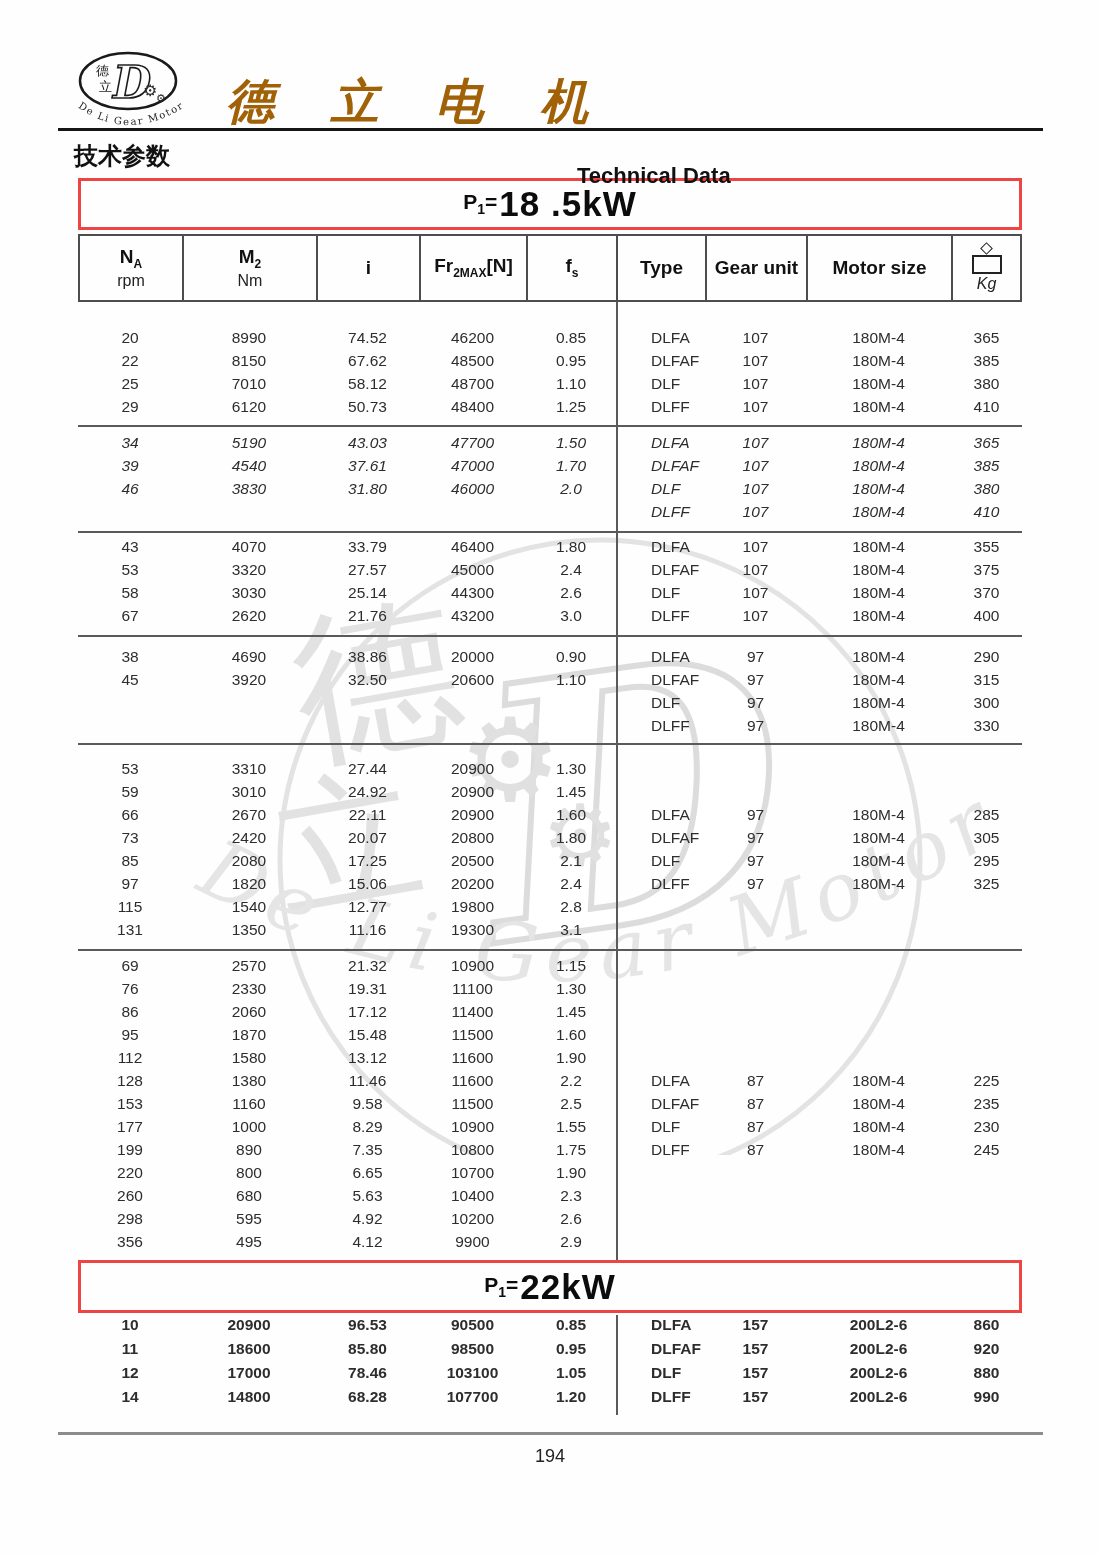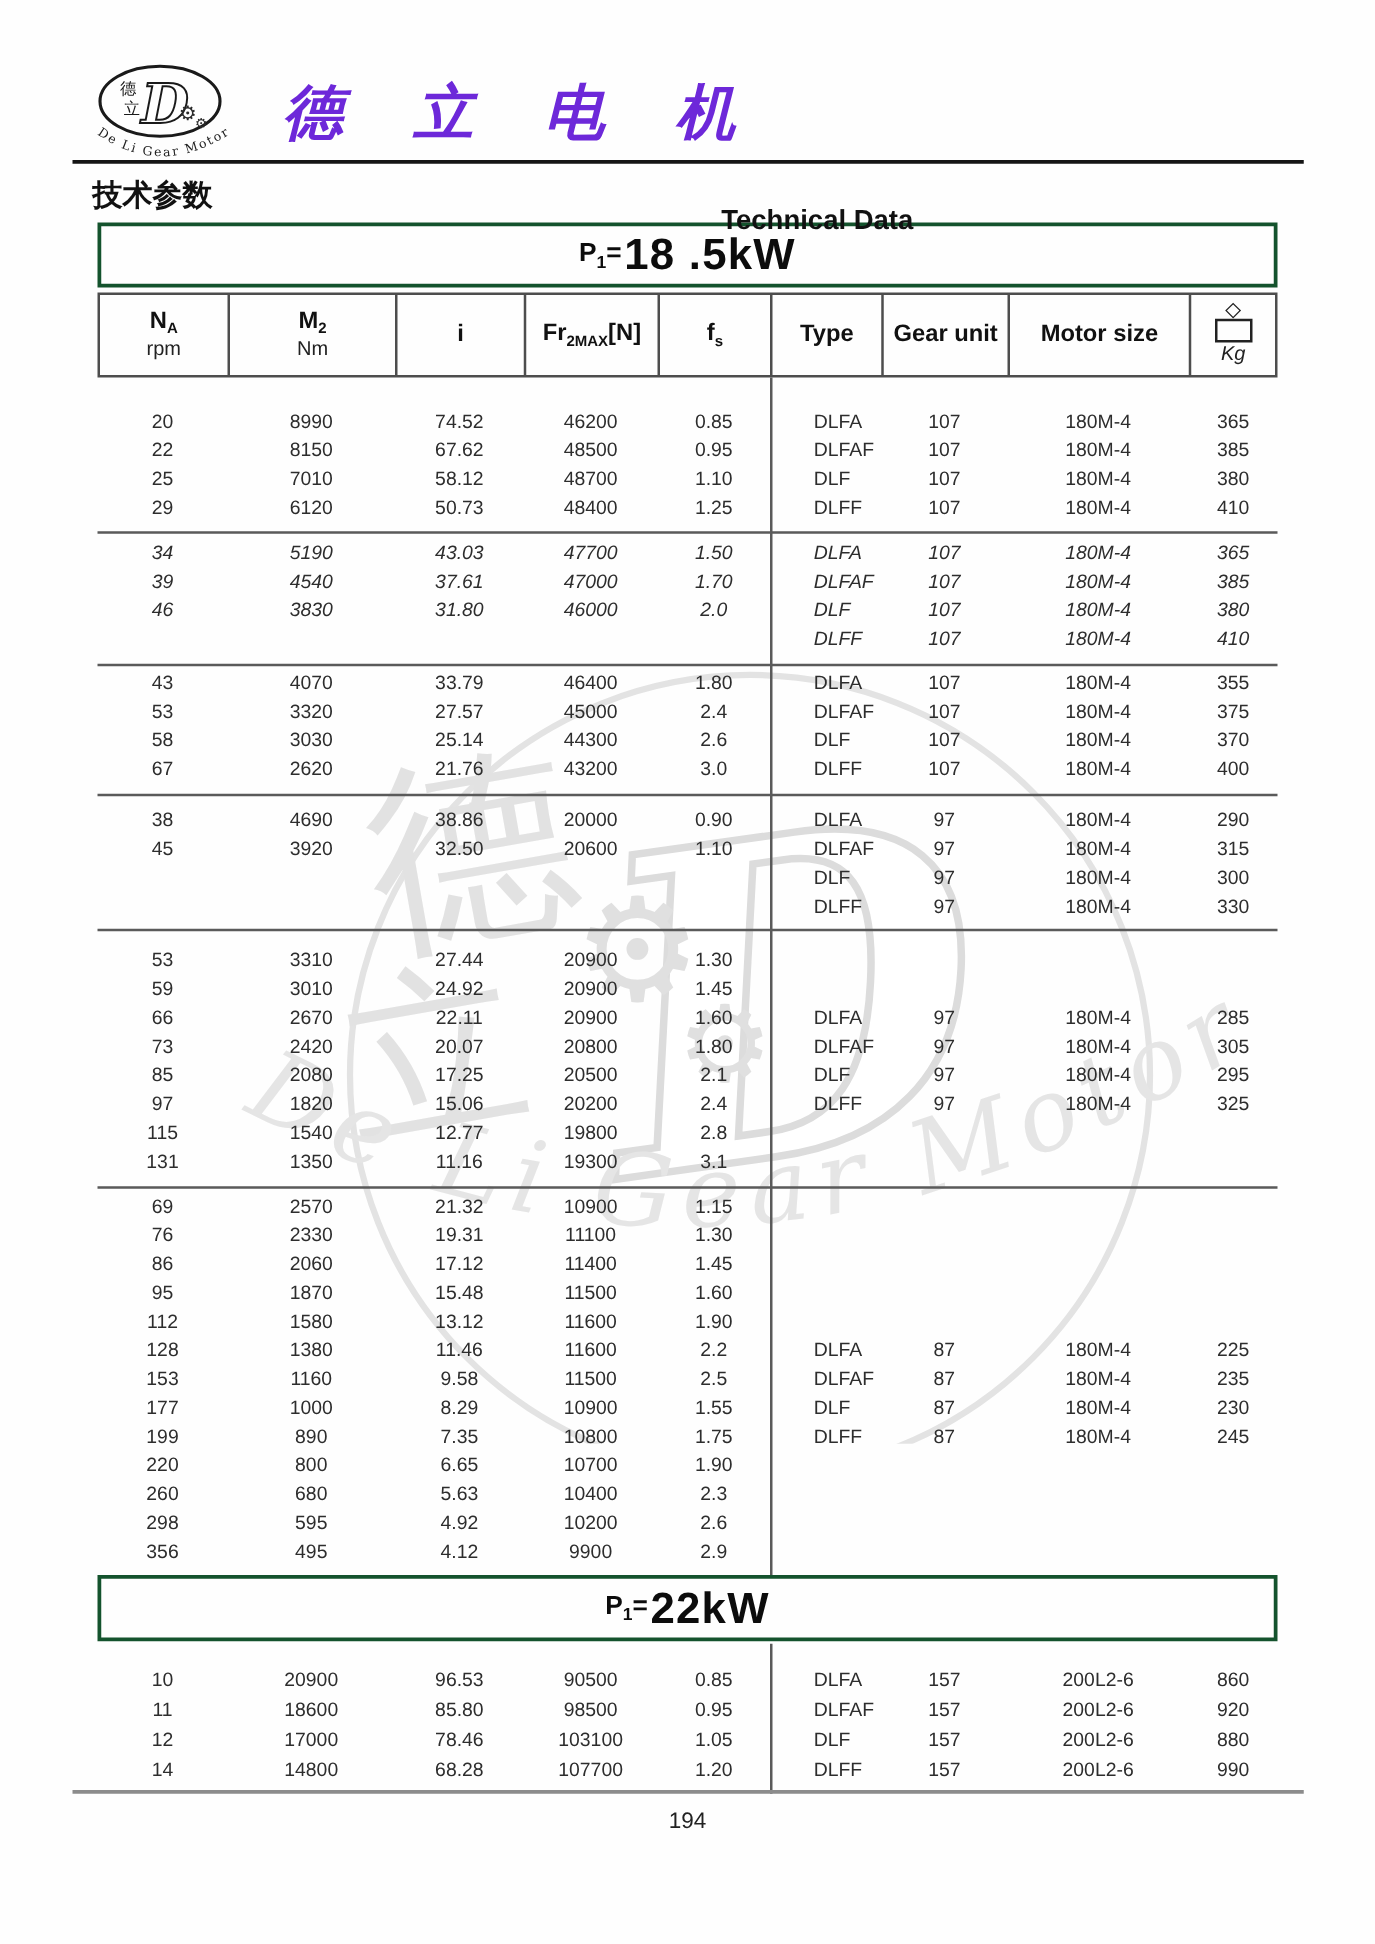--- a/index.html
+++ b/index.html
@@ -5,31 +5,31 @@
   html,body { margin:0; padding:0; background:#ffffff; }
   .page {
     position:relative; width:1100px; height:1555px; background:#fefefe;
     font-family:"Liberation Sans", sans-serif; color:#2d2d2d; overflow:hidden;
   }
   
   .watermark { position:absolute; left:150px; top:535px; z-index:0; }
   
   .emblem { position:absolute; left:66px; top:46px; z-index:2; }
   .brand-cn {
-    position:absolute; left:226px; top:58px; z-index:2;
+    position:absolute; left:226px; top:70px; z-index:2;
     font-family:"DejaVu Serif", serif; font-weight:bold; font-style:italic;
-    font-size:48px; letter-spacing:20px; color:#6d28d9;
+    font-size:48px; letter-spacing:20px; color:#a16207;
   }
   .header-rule { position:absolute; left:58px; top:128px; width:985px; height:3px; background:#151515; z-index:2; }
   .sub-cn { position:absolute; left:74px; top:140px; font-size:24px; font-weight:bold; color:#111; z-index:2; }
   .sub-en { position:absolute; left:577px; top:147px; font-size:22px; font-weight:bold; color:#111; z-index:2;margin-top:16px; }
   
   .table-area { position:absolute; left:78px; top:178px; width:944px; z-index:1; }
   .power-title {
-    box-sizing:border-box; border:3px solid #14532d; height:52px; background:transparent;
+    box-sizing:border-box; border:3px solid #ef4444; height:52px; background:transparent;
     display:flex; align-items:center; justify-content:center; color:#0c0c0c;
   }
   .power-title .p-prefix { font-size:21px; font-weight:bold; }
   .power-title .p-prefix sub { font-size:14px; }
   .power-title .p-value { font-size:35px; font-weight:bold; letter-spacing:1px; margin-left:2px; }
   .power-title.second { height:53px; }
   .thead {
     box-sizing:border-box; margin-top:4px; border:2.5px solid #4d4d4d; height:68px;
     display:grid; grid-template-columns:104px 134px 103px 107px 90px 89px 101px 145px auto;
   }
@@ -46,21 +46,21 @@
   .datazone::after { content:""; position:absolute; left:538px; top:0; bottom:0; width:2px; background:#5a5a5a; }
   .datazone.s22::after { top:2px; bottom:10px; }
   .block { position:relative; }
   .block + .block { border-top:2.5px solid #5a5a5a; }
   .block.b1 { padding-top:24px; padding-bottom:7px; }
   .block.b2 { padding-top:4px;  padding-bottom:8px;font-style:italic; }
   .block.b3 { padding-top:2px;  padding-bottom:8px; }
   .block.b4 { padding-top:8px;  padding-bottom:6px; }
   .block.b5 { padding-top:12px; padding-bottom:8px; }
   .block.b6 { padding-top:3px;  padding-bottom:7px; }
-  .block.b22 { padding-top:20px; padding-bottom:16px; }
+  .block.b22 { padding-top:0; padding-bottom:16px;font-weight:bold; }
   .trow { display:grid; grid-template-columns:104px 134px 103px 107px 90px 89px 101px 145px auto; height:23px; align-items:center; }
   .b22 .trow { height:24px; }
   .td { text-align:center; font-size:15.5px; color:#2d2d2d; white-space:nowrap; }
   .td.c5 { text-align:left; padding-left:35px; }
   
   .footer-rule { position:absolute; left:58px; top:1432px; width:985px; height:3px; background:#8c8c8c; z-index:1; }
   .page-number { position:absolute; left:0; right:0; top:1446px; text-align:center; font-size:18px; color:#222; z-index:1; }
 </style>
 </head>
 <body>

